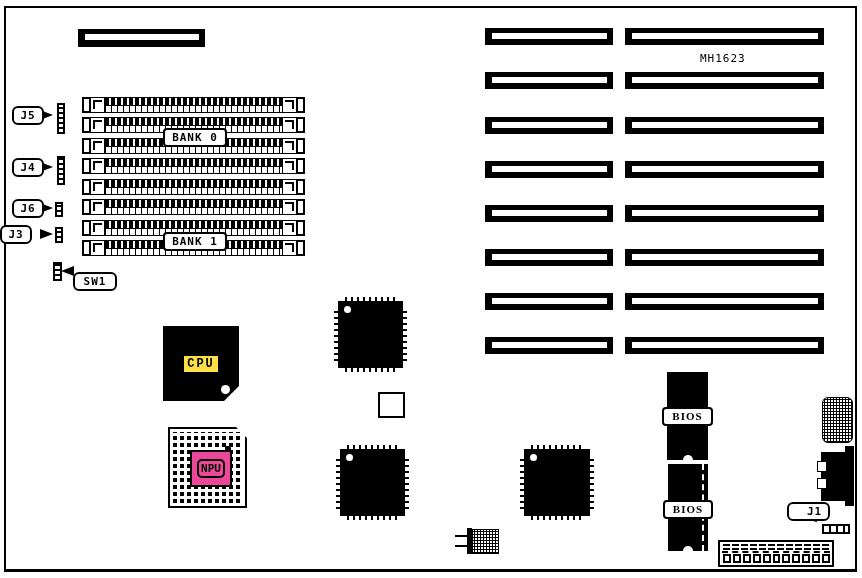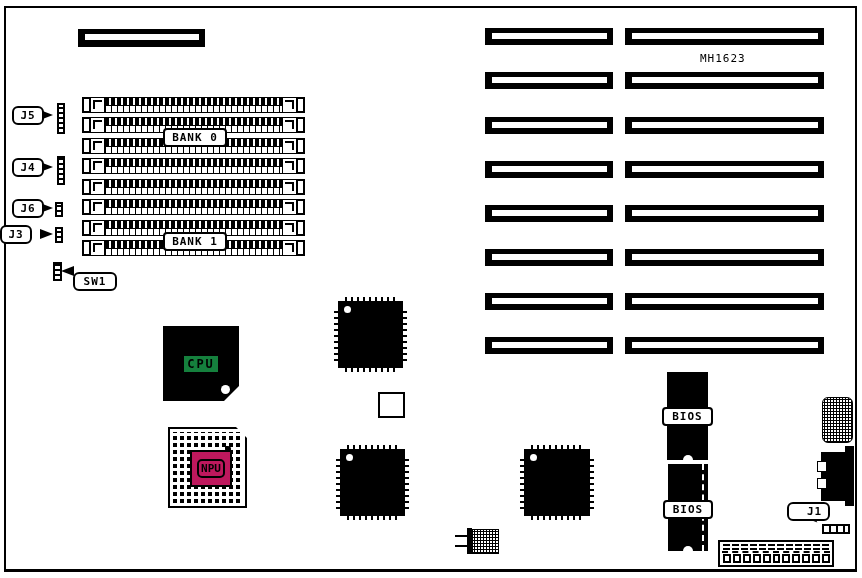--- a/index.html
+++ b/index.html
@@ -34,52 +34,52 @@
          border:2px solid #000;box-sizing:border-box;}
 
   
   .arr-r{width:0;height:0;border-top:5px solid transparent;border-bottom:5px solid transparent;border-left:13px solid #000;}
   .arr-l{width:0;height:0;border-top:5px solid transparent;border-bottom:5px solid transparent;border-right:13px solid #000;}
   .arr-dr{width:0;height:0;border-top:5px solid transparent;border-bottom:5px solid transparent;border-left:14px solid #000;transform:rotate(40deg);}
 
   
   .cpu{background:#000;display:flex;align-items:center;justify-content:center;
        clip-path:polygon(0 0,100% 0,100% calc(100% - 15px),calc(100% - 15px) 100%,0 100%);}
-  .cpu .lbl{background:#15803d;border:1px solid #000;padding:1px 3px;font-size:12px;font-weight:bold;letter-spacing:2px;}
+  .cpu .lbl{background:#fde047;border:1px solid #000;padding:1px 3px;font-size:12px;font-weight:bold;letter-spacing:2px;font-family:Liberation Mono, monospace;}
   .cpu .dot{position:absolute;width:9px;height:9px;border-radius:50%;background:#fff;right:9px;bottom:7px;}
 
   
   .npu{border:2px solid #000;background:#fff;box-sizing:border-box;
        clip-path:polygon(0 0,calc(100% - 11px) 0,100% 11px,100% 100%,0 100%);}
   .npu .grid{position:absolute;inset:3px;
        background-color:#fff;
        background-image:repeating-linear-gradient(0deg,transparent 0 4px,#fff 4px 7px),
                         repeating-linear-gradient(90deg,#000 0 4px,transparent 4px 7px);}
-  .npu .well{position:absolute;left:20px;top:21px;width:42px;height:37px;background:#be185d;border:2px solid #000;
+  .npu .well{position:absolute;left:20px;top:21px;width:42px;height:37px;background:#ec4899;border:2px solid #000;
        display:flex;align-items:center;justify-content:center;box-sizing:border-box;}
   .npu .well .lbl{border:2px solid #000;border-radius:5px;padding:1px 2px;font-size:11px;font-weight:bold;}
   .npu .pin1{position:absolute;right:14px;top:17px;width:6px;height:6px;background:#000;border-radius:0 50% 50% 50%;}
 
   
   .qfp{}
   .qfp .body{position:absolute;inset:4px;background:#000;}
   .qfp .dot{position:absolute;width:7px;height:7px;border-radius:50%;background:#fff;top:9px;left:10px;z-index:2;}
   .qfp .t-top,.qfp .t-bot{position:absolute;left:11px;right:11px;height:4px;
        background:repeating-linear-gradient(90deg,#000 0 2px,transparent 2px 6px);}
   .qfp .t-top{top:0}.qfp .t-bot{bottom:0}
   .qfp .t-l,.qfp .t-r{position:absolute;top:11px;bottom:11px;width:4px;
        background:repeating-linear-gradient(0deg,#000 0 2px,transparent 2px 6px);}
   .qfp .t-l{left:0}.qfp .t-r{right:0}
 
   
   .bios{background:#000;}
   .bios .notch{position:absolute;left:50%;bottom:-5px;transform:translateX(-50%);
        width:10px;height:10px;border-radius:50%;background:#fff;}
   .bios .dline{position:absolute;right:4px;top:0;bottom:0;border-right:2px dashed #fff;}
-  .bios .lbl{position:absolute;left:-5px;right:-5px;top:35px;height:15px;border-radius:4px;}
+  .bios .lbl{position:absolute;left:-5px;right:-5px;top:35px;height:15px;border-radius:4px;font-family:Liberation Serif, serif;}
 
   
   .stipple{background-image:radial-gradient(#000 1px,transparent 1.3px);background-size:3px 3px;background-color:#fff;}
 
   
   .pwr{border:2px solid #000;background:#fff;box-sizing:border-box;display:flex;flex-direction:column;}
   .pwr .r1{display:flex;gap:2px;margin:1px 2px 0 3px;}
   .pwr .r1 span{width:7px;height:7px;background:repeating-linear-gradient(0deg,#000 0 2px,#fff 2px 4px);}
   .pwr .dash{border-top:2px dashed #000;margin:1px 2px;}
   .pwr .r2{display:flex;gap:2px;margin:0 2px 1px 3px;}

